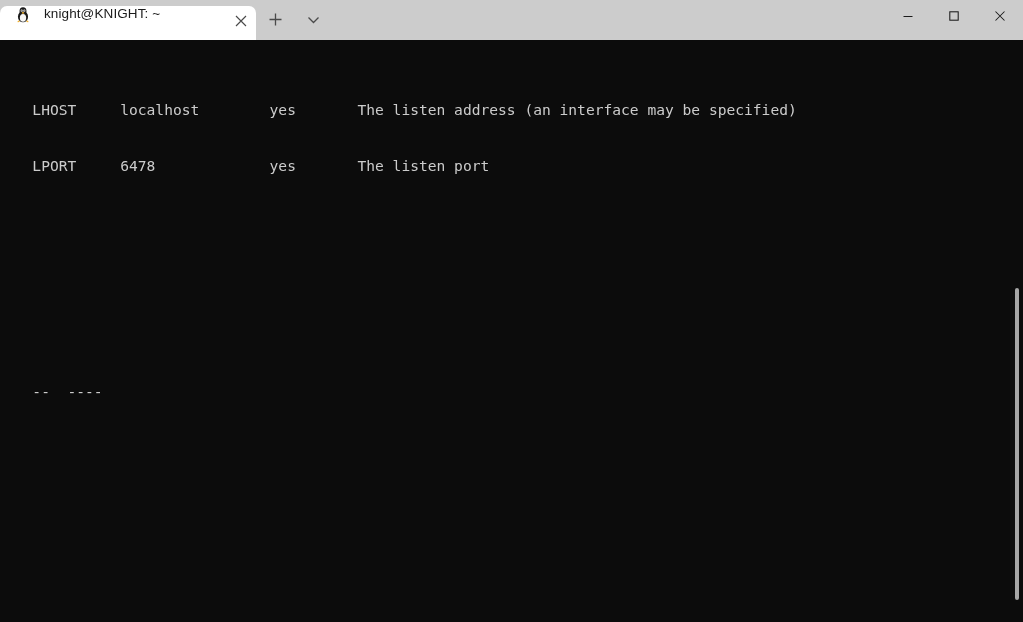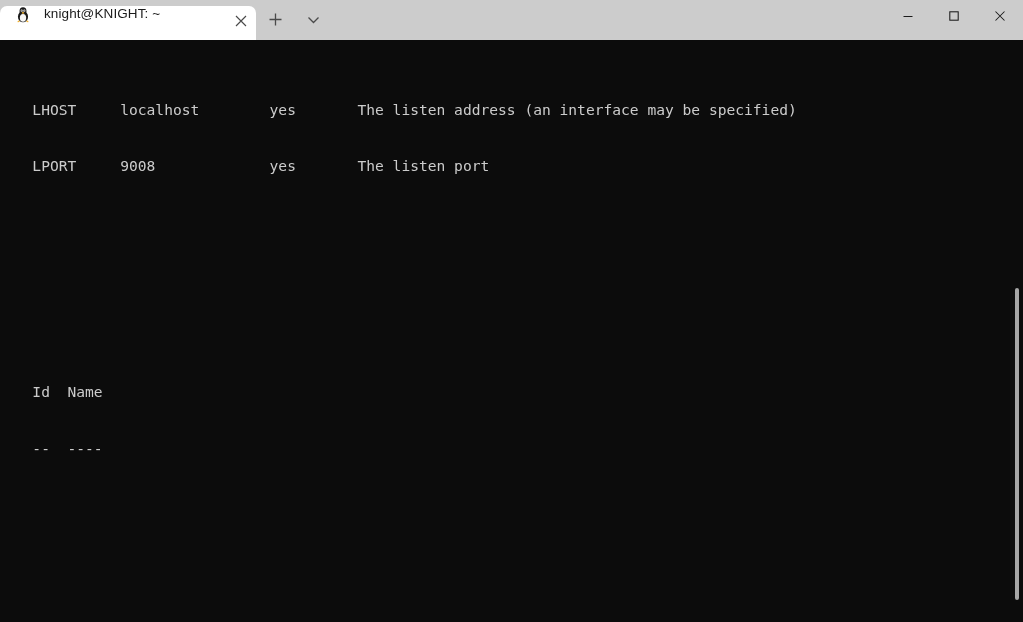--- a/index.html
+++ b/index.html
@@ -182,25 +182,24 @@
         <path d="M1.5 1.5 L10.5 10.5 M10.5 1.5 L1.5 10.5" stroke="#1b1b1b" stroke-width="1.05" fill="none"></path>
       </svg>
     </span>
   </div>
 </div>
 
 <div class="terminal">
   <div class="term-lines">
 
     <div class="ln">   LHOST     localhost        yes       The listen address (an interface may be specified)</div>
-    <div class="ln">   LPORT     9008             yes       The listen port</div>
-    <div class="ln">&nbsp;</div>
-    <div class="ln">&nbsp;</div>
-    <div class="ln">&nbsp;</div>
-    <div class="ln">   Id  Name</div>
+    <div class="ln">   LPORT     6478             yes       The listen port</div>
+    <div class="ln">&nbsp;</div>
+    <div class="ln">&nbsp;</div>
+    <div class="ln">&nbsp;</div>
     <div class="ln">   --  ----</div>
     <div class="ln">&nbsp;</div>
     
 
     
 
     
 
     
     

